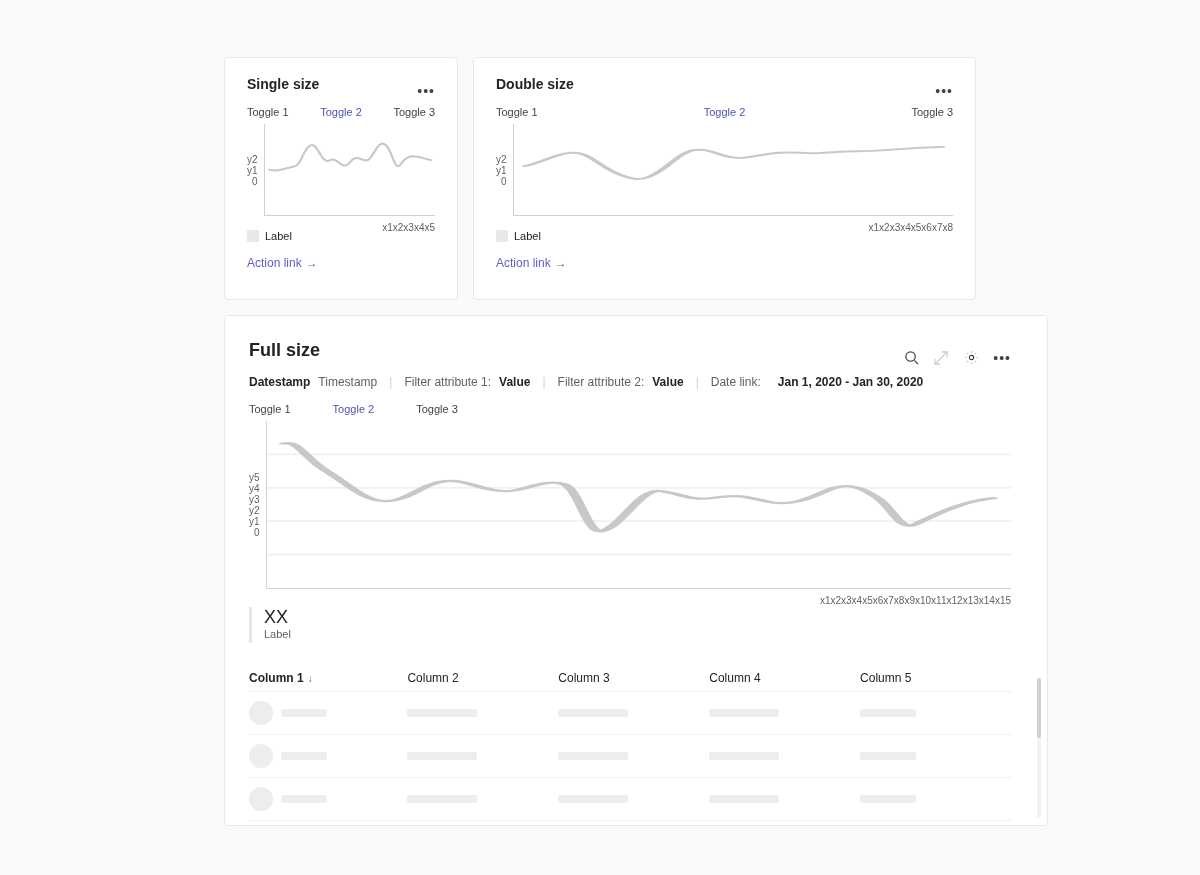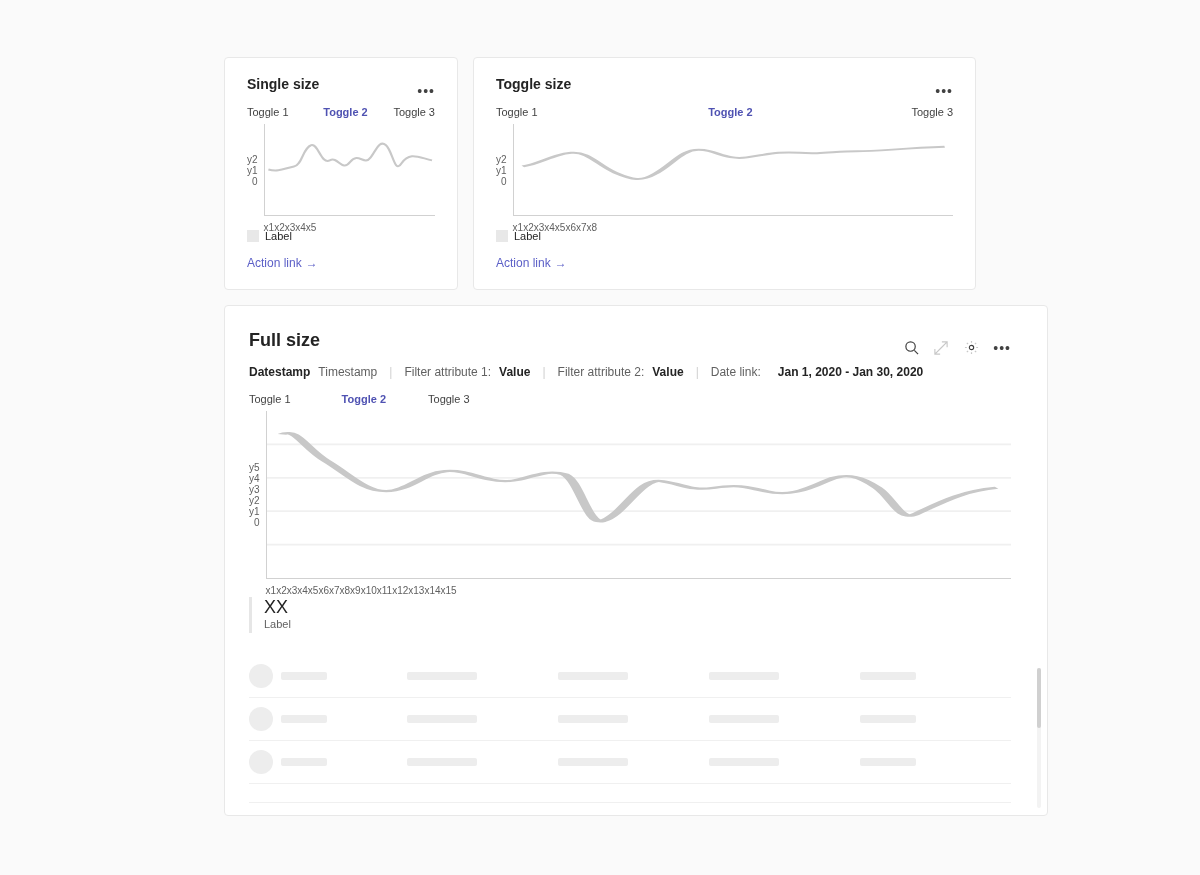--- a/index.html
+++ b/index.html
@@ -14,52 +14,52 @@
   }
   .dashboard {
     width: 752px;
     margin: 0 auto;
   }
   .row { display: flex; gap: 15px; margin-bottom: 15px; }
   .card {
     background: #fff;
     border: 1px solid #e8e8e8;
     border-radius: 4px;
-    padding: 18px 22px 18px 22px;
+    padding: 18px 22px 28px 22px;
     position: relative;
   }
   .card.single { width: 234px; }
   .card.double { width: 503px; }
   .card.full   { width: 824px; padding: 24px 36px 0 24px; }
 
   .card-title { font-size: 14px; font-weight: 600; margin-bottom: 14px; }
   .card.full .card-title { font-size: 18px; font-weight: 700; margin-bottom: 14px; }
 
   .card-header { display:flex; align-items:center; justify-content:space-between; }
   .card-actions { display:flex; align-items:center; gap:14px; color:#424242; }
   .icon-btn { width:16px; height:16px; display:inline-flex; align-items:center; justify-content:center; cursor:pointer; }
   .dots { font-size:14px; letter-spacing:1px; cursor:pointer; color:#424242; }
 
   .toggle-row { display:flex; font-size:11px; color:#424242; margin-bottom:6px; }
   .card.single .toggle-row, .card.double .toggle-row { justify-content:space-between; }
   .card.full .toggle-row .toggle { margin-right: 42px; }
   .toggle { cursor:pointer; }
-  .toggle.active { color:#4f52b2; font-weight:700;margin-left:9px; }
+  .toggle.active { color:#4f52b2; font-weight:400; }
 
   .filter-row { display:flex; align-items:center; gap:8px; font-size:12px; color:#616161; margin-bottom:14px; flex-wrap:wrap; }
   .filter-row .strong { color:#242424; font-weight:600; }
   .divider { color:#d1d1d1; margin:0 4px; }
 
   
   .chart-wrap { display:flex; font-size:10px; color:#616161; }
   .y-axis { display:flex; flex-direction:column; justify-content:center; align-items:flex-end; padding-right:6px; }
   .plot { flex:1; position:relative; }
   .plot-box { border-left:1px solid #d1d1d1; border-bottom:1px solid #d1d1d1; position:relative; height:100%; }
   .plot-box svg { position:absolute; inset:0; width:100%; height:100%; }
-  .x-axis { display:flex; justify-content:flex-start; padding-top:6px; }
+  .x-axis { display:flex; justify-content:flex-end; padding-top:6px; }
 
   .legend { display:flex; align-items:center; gap:6px; font-size:11px; color:#242424; margin-top:14px; }
   .legend .swatch { width:12px; height:12px; background:#e8e8e8; display:inline-block; }
 
   .action-link { display:inline-flex; align-items:center; gap:4px; color:#5b5fc7; font-size:12px; margin-top:14px; cursor:pointer; }
   .arrow { display:inline-block; }
 
   .stat-block { display:flex; gap:12px; align-items:flex-start; margin-top:18px; }
   .stat-bar { width:3px; height:36px; background:#e6e6e6; }
   .stat-val { font-size:18px; font-weight:400; }
@@ -126,21 +126,21 @@
         <span>Label</span>
       </div>
       <a class="action-link">
         <span>Action link</span>
         <span class="arrow">→</span>
       </a>
     </div>
 
     <div class="card double">
       <div class="card-header">
-        <div class="card-title">Toggle size</div>
+        <div class="card-title">Double size</div>
         <span class="dots">•••</span>
       </div>
       <div class="toggle-row">
         <span class="toggle" style="width:78px">Toggle 1</span>
         <span class="toggle active" style="width:78px">Toggle 2</span>
         <span class="toggle">Toggle 3</span>
       </div>
       <div class="chart-wrap" style="height:92px;">
         <div class="y-axis">
           <span>y2</span>
@@ -264,20 +264,29 @@
 
     <div class="stat-block">
       <div class="stat-bar"></div>
       <div>
         <div class="stat-val">XX</div>
         <div class="stat-lbl">Label</div>
       </div>
     </div>
 
     <div class="table">
+      <div class="thead">
+        <div class="th first">
+          <span>Column 1</span><span class="sort-icon">↓</span>
+        </div>
+        <div class="th">Column 2</div>
+        <div class="th">Column 3</div>
+        <div class="th">Column 4</div>
+        <div class="th">Column 5</div>
+      </div>
       <div id="tbody">
           <div class="trow">
             <div class="td first">
               <span class="avatar-ph"></span>
               <span class="bar-ph" style="width:46px"></span>
             </div>
             <div class="td">
               <span class="bar-ph" style="width:70px"></span>
             </div>
             <div class="td">

